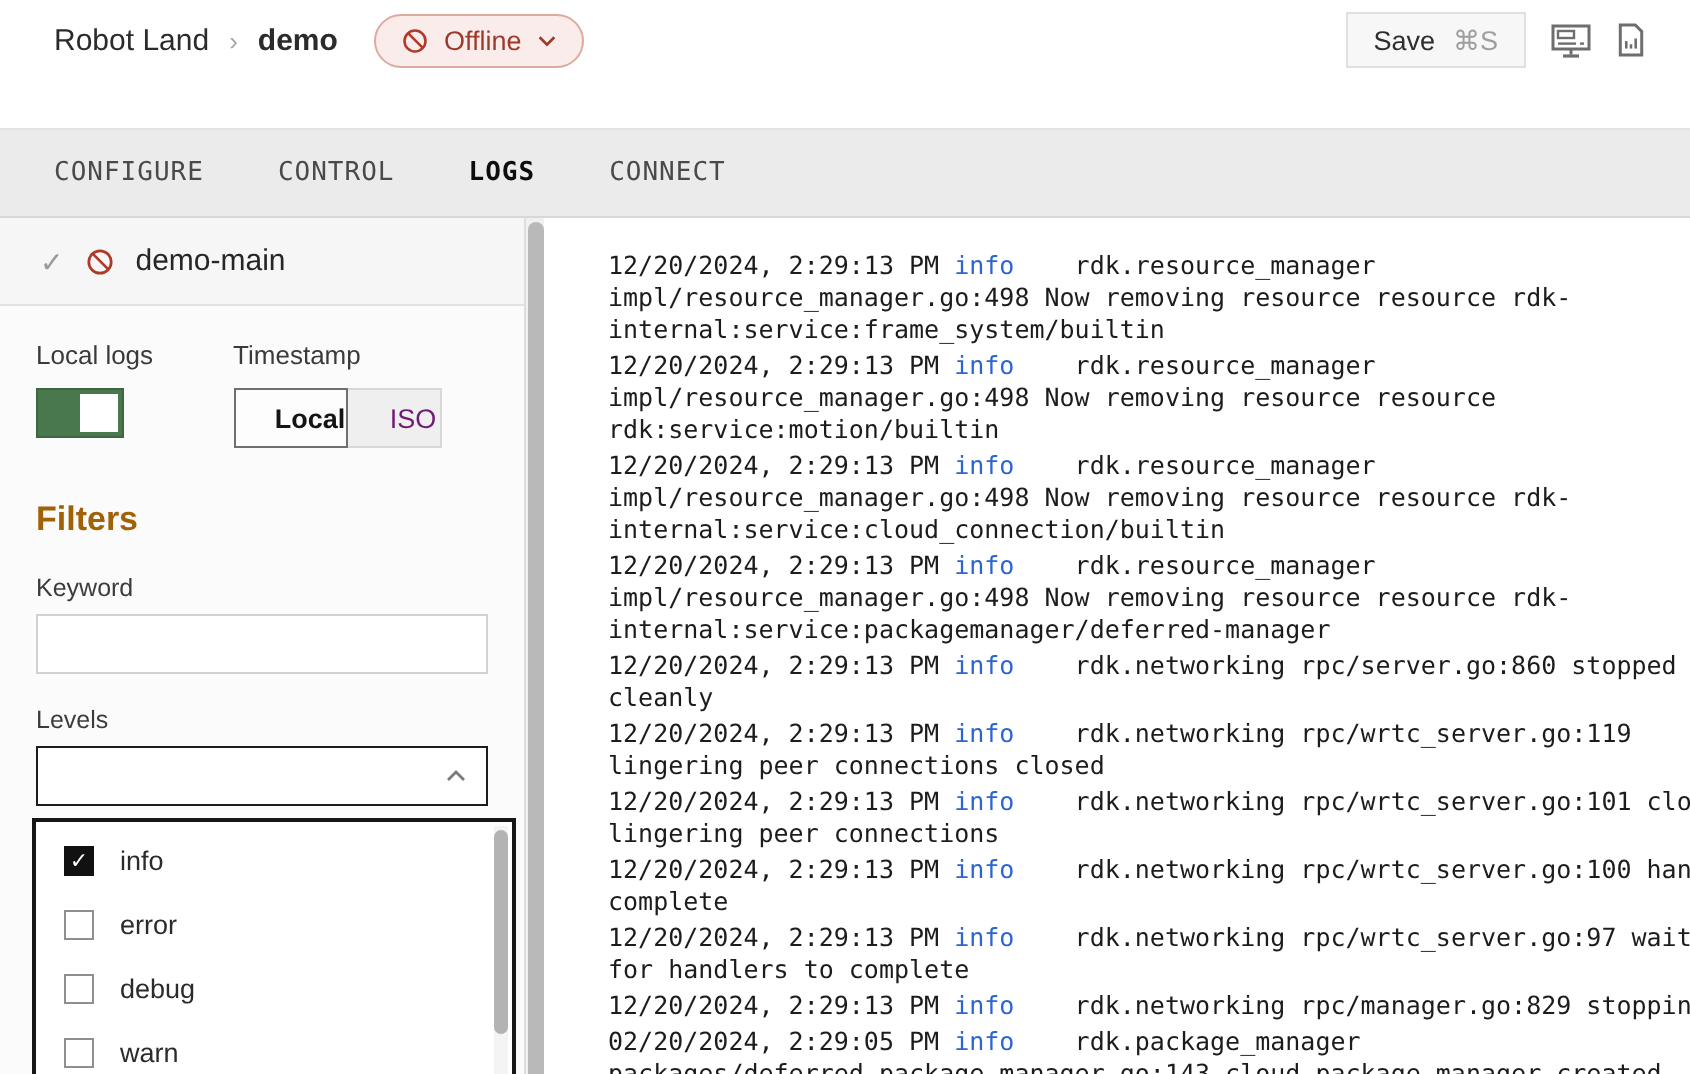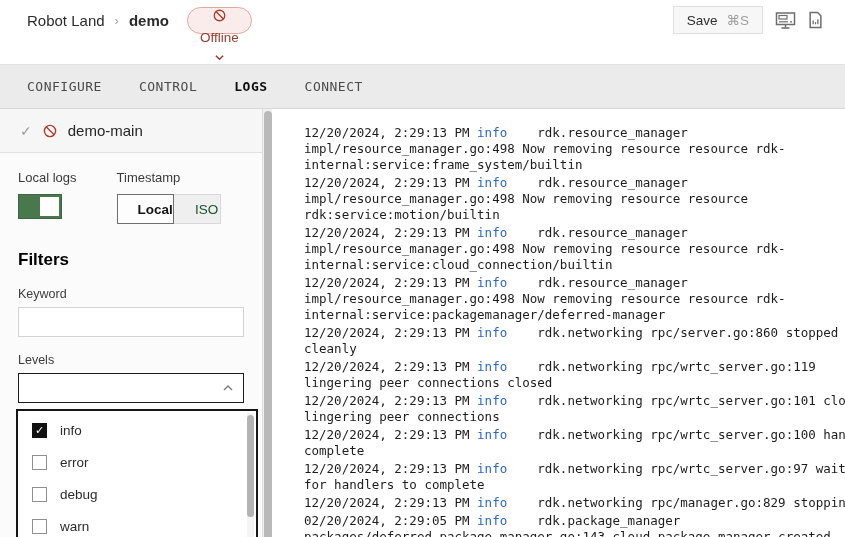--- a/index.html
+++ b/index.html
@@ -9,21 +9,21 @@
 
   
   .topbar { height:40px; flex:0 0 40px; display:flex; align-items:center;
     justify-content:space-between; padding:0 22px 0 27px; background:#fff; }
   .tb-left { display:flex; align-items:center; }
   .crumb { font-size:15px; color:#2b2b2b; }
   .crumb.bold { font-weight:700; }
   .crumb-sep { color:#a8a8a8; margin:0 10px; font-size:13px; }
   .badge { display:flex; align-items:center; gap:7px; height:27px; padding:0 12px;
     margin-left:18px; border-radius:14px; background:#faeceа; background:#faecea;
-    border:1px solid #dcab9f; color:#9c3b2c; font-size:13.5px; cursor:pointer;flex-direction:column; }
+    border:1px solid #dcab9f; color:#9c3b2c; font-size:13.5px; cursor:pointer; }
   .tb-right { display:flex; align-items:center; gap:12px; }
   .save-btn { height:28px; display:flex; align-items:center; gap:9px; padding:0 13px;
     background:#f7f7f7; border:1px solid #e0e0e0; font-size:13.5px; color:#2e2e2e; cursor:pointer; }
   .save-shortcut { color:#9e9e9e; }
   .icon-btn { color:#6e6e6e; display:flex; align-items:center; cursor:pointer; background:none; border:none; }
 
   
   .tabbar { height:45px; flex:0 0 45px; background:#ebebeb; border-top:1px solid #e2e2e2;
     border-bottom:1px solid #d8d8d8; display:flex; align-items:center; gap:37px;
     padding-left:27px; font-family:"DejaVu Sans Mono", monospace; font-size:13px;
@@ -46,24 +46,24 @@
   .toggle { width:44px; height:25px; background:#48784b; border:1px solid #3c6540;
     position:relative; cursor:pointer; }
   .toggle .knob { position:absolute; top:2px; right:2px; width:19px; height:19px;
     background:#fff; }
   .segmented { display:flex; }
   .seg { height:30px; display:flex; align-items:center; justify-content:center;
     font-size:13.5px; cursor:pointer;padding-left:20px; }
   .seg.sel { width:57px; background:#fdfdfd; border:1px solid #6f6f6f;
     font-weight:700; color:#141414; }
   .seg.unsel { width:47px; background:#efefef; border:1px solid #d8d8d8;
-    border-left:none; color:#14532d; }
+    border-left:none; color:#701a75; }
 
   .filters { padding:26px 18px 0 18px; }
-  .filters-title { font-size:17px; font-weight:600; color:#000000; margin-bottom:17px; }
+  .filters-title { font-size:17px; font-weight:600; color:#a16207; margin-bottom:17px; }
   .field-label { font-size:12.5px; color:#3c3c3c; margin-bottom:6px; }
   .keyword-input { width:100%; height:30px; border:1px solid #d2d2d2; background:#fff;
     font-size:13px; padding:0 8px; outline:none; }
   .field { margin-bottom:16px; }
   .levels-select { height:30px; border:1px solid #1c1c1c; background:#fff; display:flex;
     align-items:center; justify-content:flex-end; padding-right:9px; color:#6e6e6e; cursor:pointer; }
   .dropdown { margin-top:6px; margin-left:-2px; width:242px; height:140px; background:#fff;
     border:2px solid #161616; position:relative; overflow:hidden; padding-top:3px; }
   .level-row { height:32px; display:flex; align-items:center; gap:13px; padding-left:14px; cursor:pointer; }
   .cbx { width:15px; height:15px; border:1px solid #8f8f8f; background:#fff; flex:0 0 15px;

